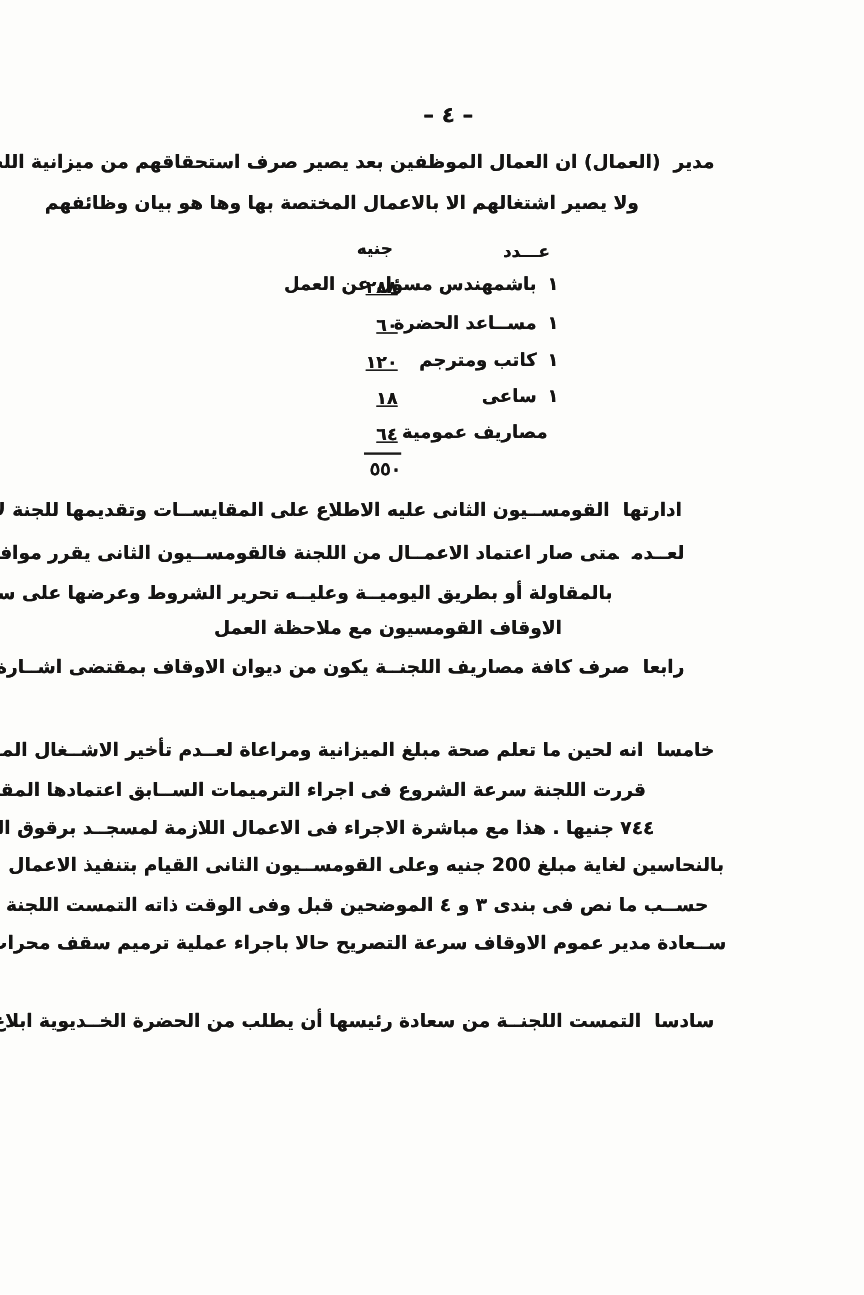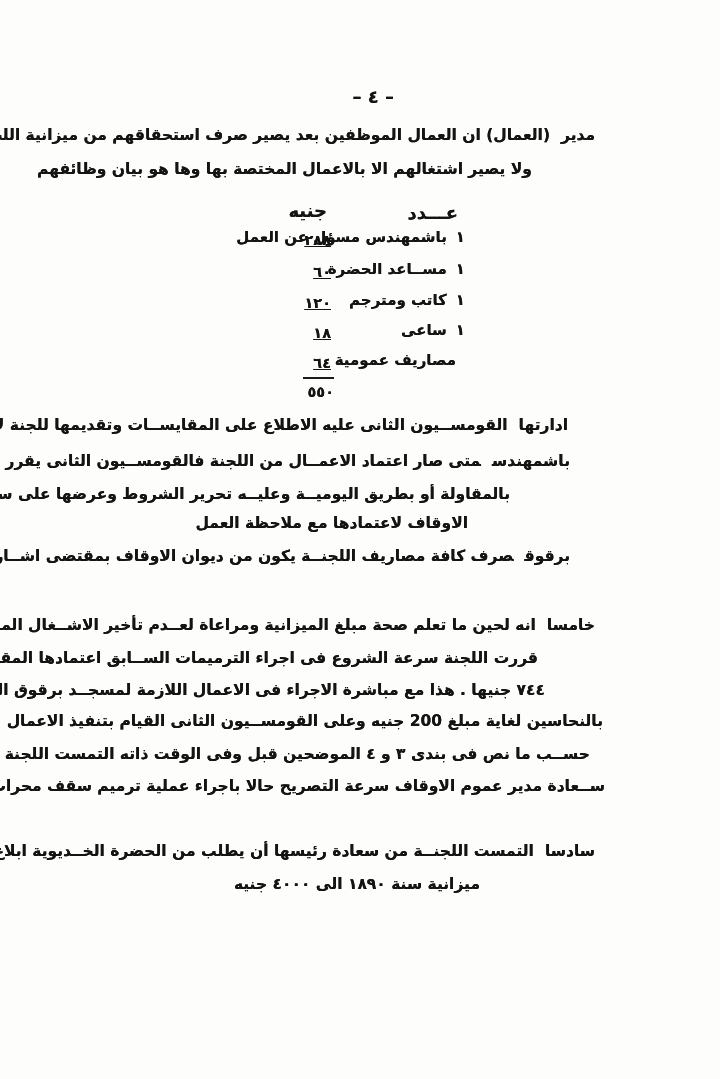--- a/index.html
+++ b/index.html
@@ -30,30 +30,30 @@
   .p5l1{top:616px;right:125px}
   .p5l2{top:649px;right:182px}
   .p5l3{top:681px;right:175px}
   .p5l4{top:712px;right:117px}
   .p5l5{top:745px;right:130px}
   .p5l6{top:777px;right:115px}
   .p5l7{top:809px;right:127px}
   .p6l1{top:842px;right:125px}
   .p6l2{top:875px;right:240px}
   
-  .th{position:absolute;white-space:nowrap;font-size:18px;}
+  .th{position:absolute;white-space:nowrap;font-size:14px;}
   .hc{top:202px;right:262px}
   .ha{top:200px;right:393px}
   .trow{position:absolute;right:255px;white-space:nowrap;font-size:15px;}
   .cnt{margin-left:9px;}
   .tr0{top:228px}.tr1{top:260px}.tr2{top:291px}.tr3{top:321px}.tr4{top:351px}
   .amt{position:absolute;right:389px;white-space:nowrap;font-size:14.5px;text-decoration:underline;}
   .am0{top:232px}.am1{top:264px}.am2{top:295px}.am3{top:325px}.am4{top:355px}
   .sum-rule{position:absolute;top:377px;right:386px;width:31px;height:2px;background:#1c1b1a;}
-  .total{top:384px;right:386px;position:absolute;white-space:nowrap;font-size:14.5px;}
+  .total{top:384px;right:386px;position:absolute;white-space:nowrap;font-size:14.5px;font-family:Liberation Mono, monospace;}
 </style>
 </head>
 <body>
 
 <div class="page">
 
   <div class="pn">– ٤ –</div>
 
   <div class="ln p1l1">
     <span class="marker">مدير</span><span>(العمال) ان العمال الموظفين بعد يصير صرف استحقاقهم من ميزانية اللجنــة</span>
@@ -91,36 +91,35 @@
 
     <div class="sum-rule"></div>
     <div class="total">٥٥٠</div>
   </div>
 
   <div class="ln p2l1">
     <span class="marker">ادارتها</span><span>القومســيون الثانى عليه الاطلاع على المقايســات وتقديمها للجنة لاعتمادها</span>
   </div>
 
   <div class="ln p3l1">
-    <span class="marker">باشمهندس</span><span>متى صار اعتماد الاعمــال من اللجنة فالقومســيون الثانى يقرر موافقــة اجرائها</span>
+    <span class="marker">لعــدم</span><span>متى صار اعتماد الاعمــال من اللجنة فالقومســيون الثانى يقرر موافقــة اجرائها</span>
   </div>
   <div class="ln p3l2">بالمقاولة أو بطريق اليوميــة وعليــه تحرير الشروط وعرضها على ســعادة مدير</div>
-  <div class="ln p3l3">الاوقاف لاعتمادها مع ملاحظة العمل</div>
+  <div class="ln p3l3">الاوقاف القومسيون مع ملاحظة العمل</div>
 
   <div class="ln p4l1">
-    <span class="marker">برقوق</span><span>صرف كافة مصاريف اللجنــة يكون من ديوان الاوقاف بمقتضى اشــارة عضوين</span>
+    <span class="marker">رابعا</span><span>صرف كافة مصاريف اللجنــة يكون من ديوان الاوقاف بمقتضى اشــارة عضوين</span>
   </div>
 
   <div class="ln p5l1">
     <span class="marker">خامسا</span><span>انه لحين ما تعلم صحة مبلغ الميزانية ومراعاة لعــدم تأخير الاشــغال المقتضى ادارتها</span>
   </div>
   <div class="ln p5l2">قررت اللجنة سرعة الشروع فى اجراء الترميمات الســابق اعتمادها المقدر لها مبلغ</div>
   <div class="ln p5l3">٧٤٤ جنيها . هذا مع مباشرة الاجراء فى الاعمال اللازمة لمسجــد برقوق الكائن</div>
   <div class="ln p5l4">بالنحاسين لغاية مبلغ 200 جنيه وعلى القومســيون الثانى القيام بتنفيذ الاعمال</div>
   <div class="ln p5l5">حســب ما نص فى بندى ٣ و ٤ الموضحين قبل وفى الوقت ذاته التمست اللجنة من</div>
   <div class="ln p5l6">ســعادة مدير عموم الاوقاف سرعة التصريح حالا باجراء عملية ترميم سقف محراب</div>
 
   <div class="ln p6l1">
     <span class="marker">سادسا</span><span>التمست اللجنــة من سعادة رئيسها أن يطلب من الحضرة الخــديوية ابلاغ مربوط</span>
   </div>
-  <div class="ln p6l2">ميزانية سنة ١٨٩٠ الى ٤٠٠٠ جنيه</div>
 
 </div>
 
 </body></html>

